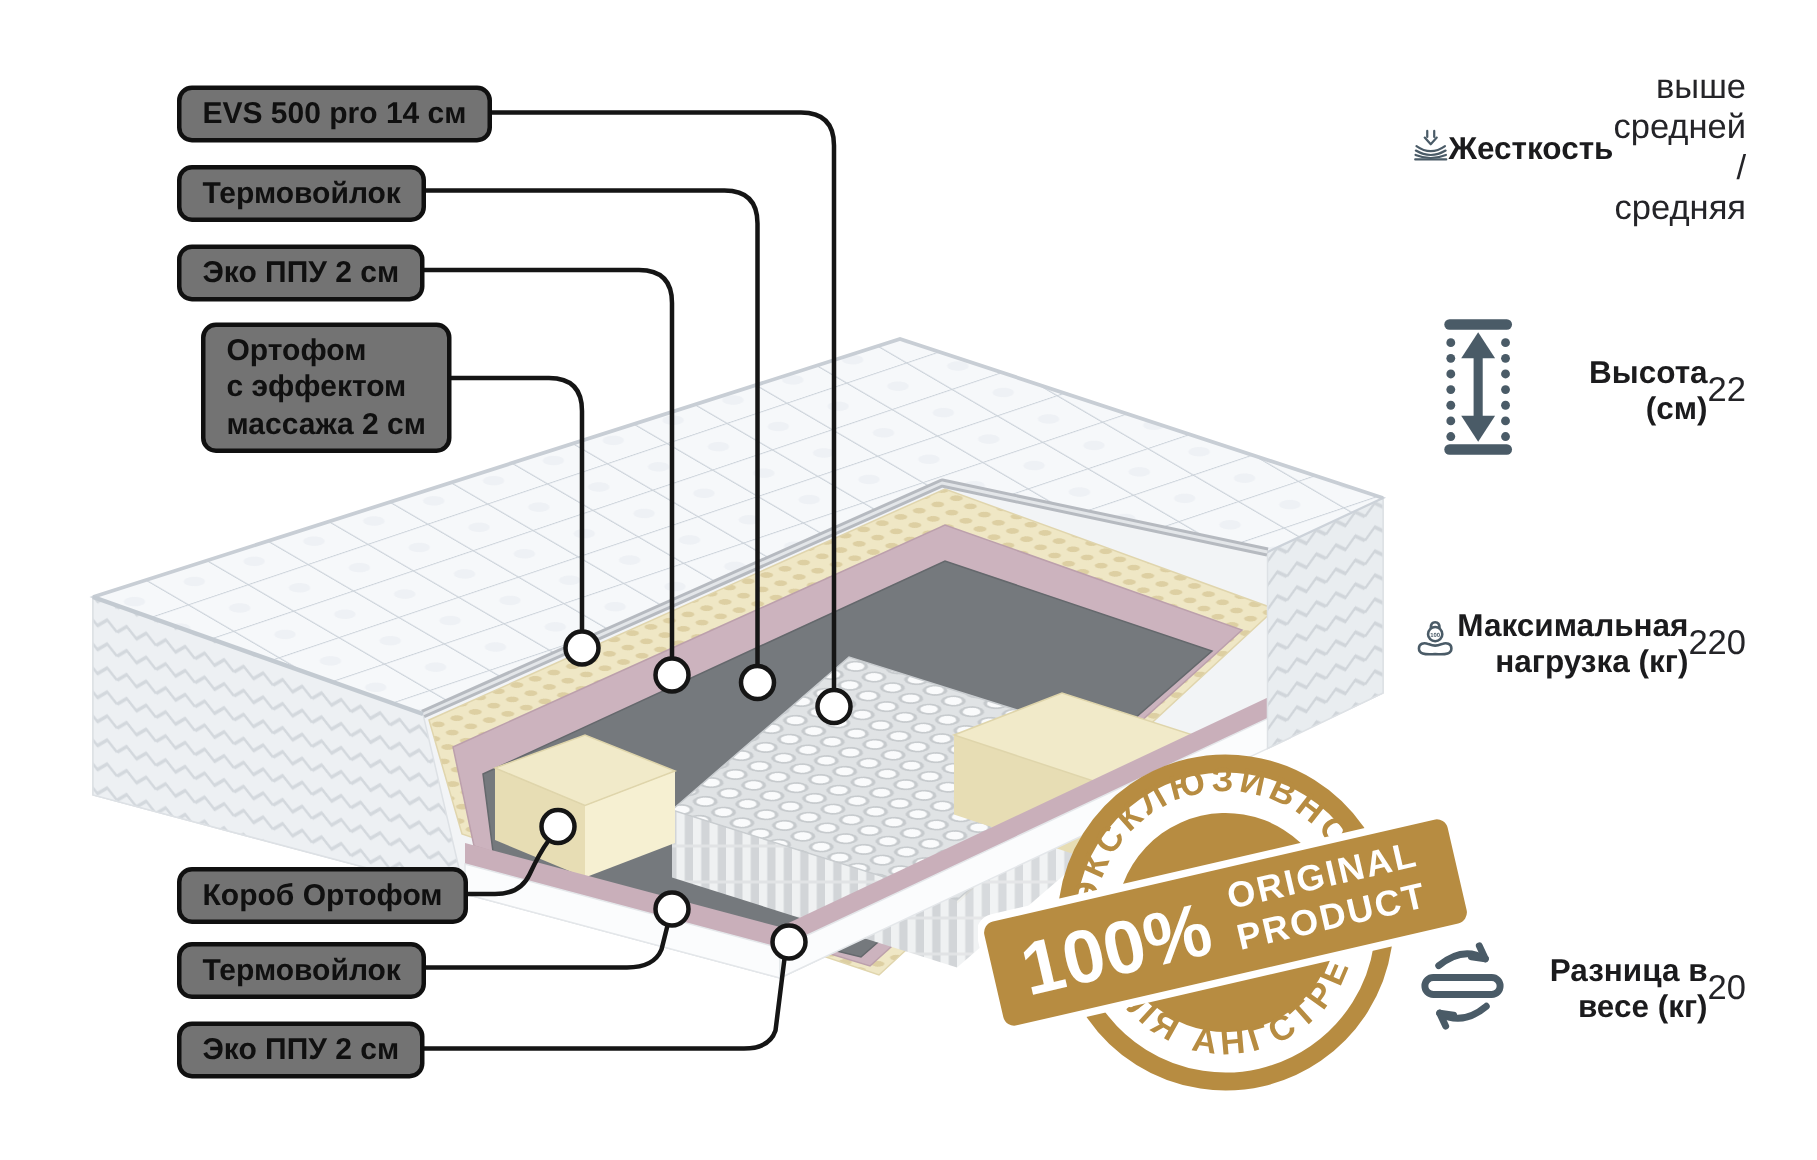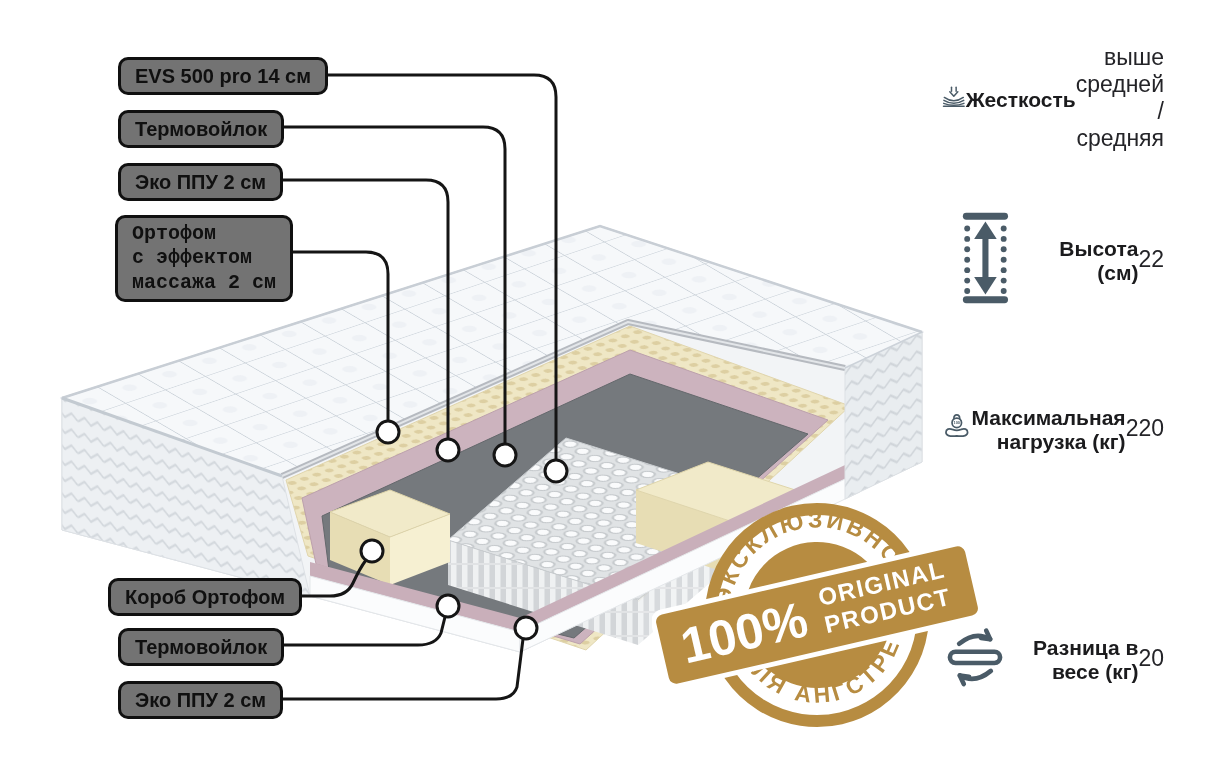--- a/index.html
+++ b/index.html
@@ -119,24 +119,24 @@
       <circle cx="388" cy="432" r="11"></circle>
       <circle cx="372" cy="551" r="11"></circle>
       <circle cx="448" cy="606" r="11"></circle>
       <circle cx="526" cy="628" r="11"></circle>
     </g>
   </svg>
 
   <div class="label" style="left:118px;top:57px;">EVS 500 pro 14 см</div>
   <div class="label" style="left:118px;top:110px;">Термовойлок</div>
   <div class="label" style="left:118px;top:163px;">Эко ППУ 2 см</div>
-  <div class="label" style="left:115px;top:215px;font-family:Liberation Mono, monospace;">Ортофом
+  <div class="label" style="left:134px;top:215px;">Ортофом
 с эффектом
 массажа 2 см</div>
-  <div class="label" style="left:108px;top:578px;">Короб Ортофом</div>
+  <div class="label" style="left:118px;top:578px;">Короб Ортофом</div>
   <div class="label" style="left:118px;top:628px;">Термовойлок</div>
   <div class="label" style="left:118px;top:681px;">Эко ППУ 2 см</div>
 
   <div class="spec" style="top:42px;">
     <svg class="spec-icon" width="112" height="104" viewBox="0 0 112 104" fill="none" stroke="#4a5b67" stroke-width="7" stroke-linecap="round" stroke-linejoin="round">
       <path d="M45,6 V25"></path>
         <path d="M67,6 V25"></path>
       <path d="M37,27 L56,48 L75,27"></path>
       <path d="M11,54 Q56,86 101,54"></path>
       <path d="M9,68 Q56,96 103,68"></path>

